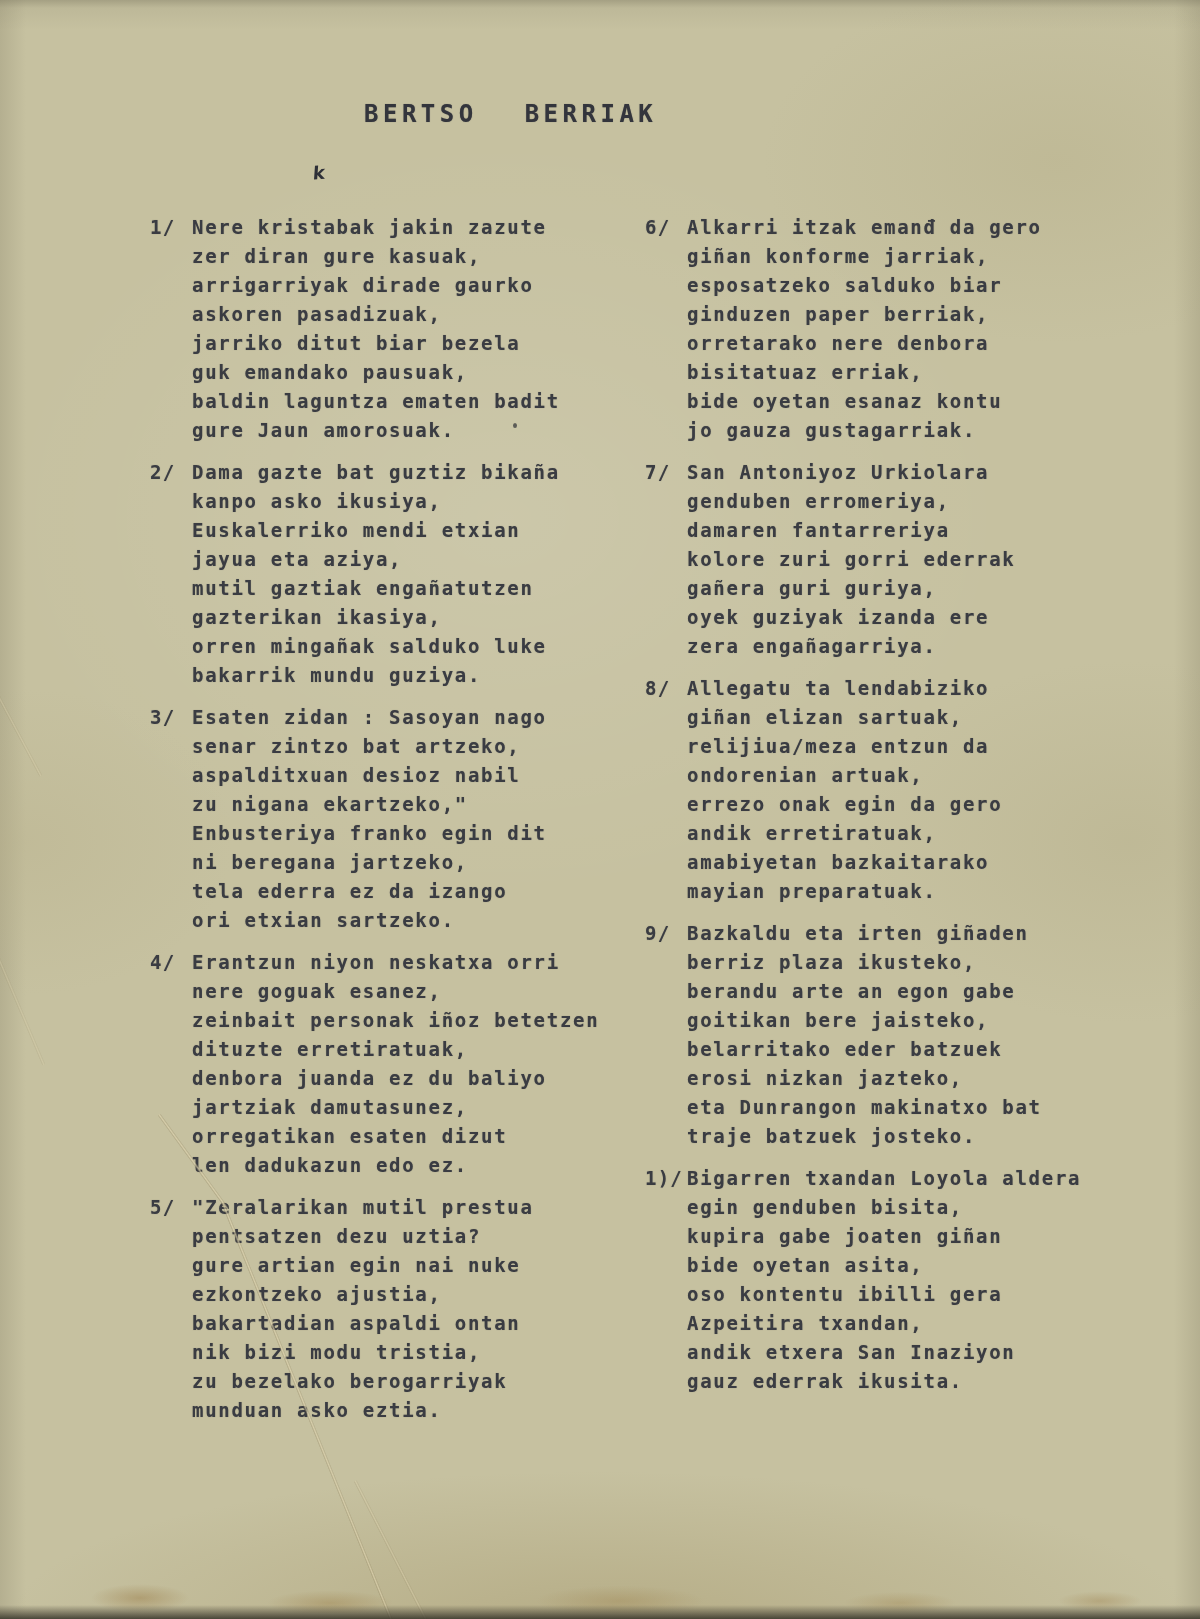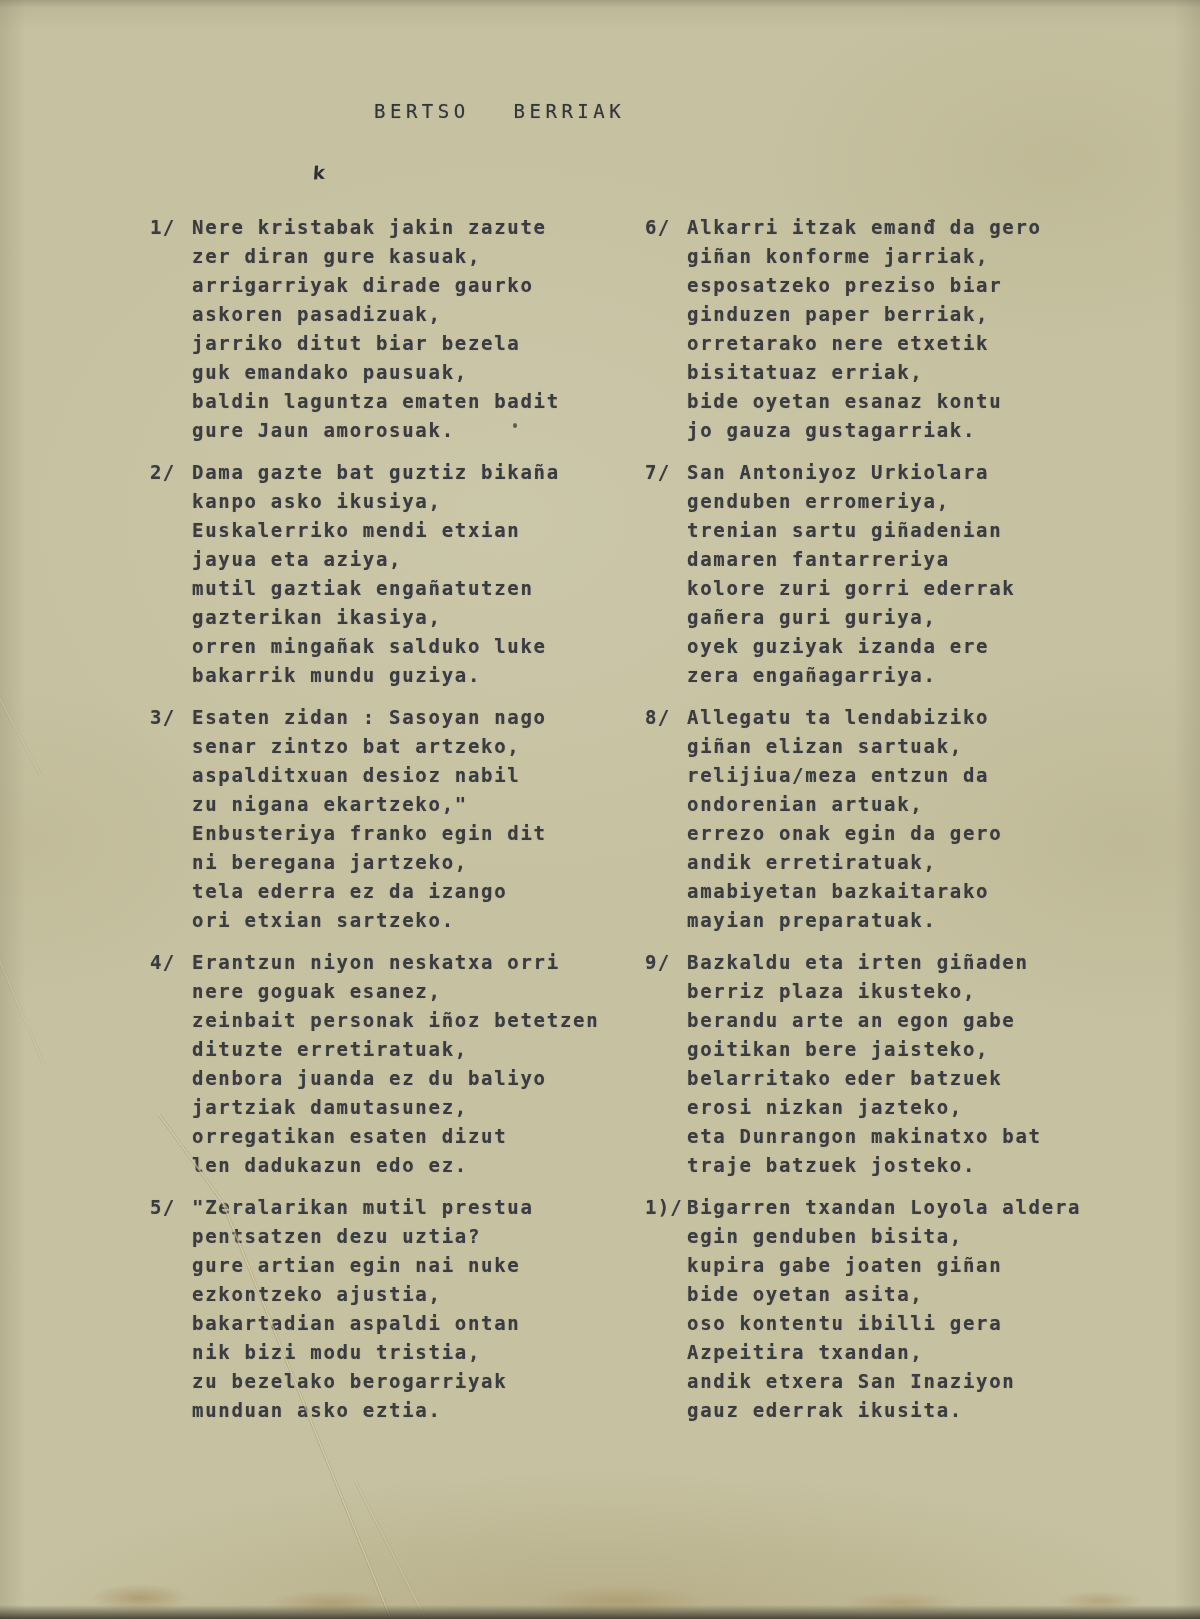--- a/index.html
+++ b/index.html
@@ -15,22 +15,22 @@
       radial-gradient(ellipse 380px 260px at 94% 52%, rgba(172,164,126,0.28), transparent 70%),
       radial-gradient(ellipse 300px 220px at 2% 52%, rgba(180,172,134,0.30), transparent 70%),
       radial-gradient(ellipse 760px 190px at 50% 100%, rgba(146,128,78,0.30), transparent 78%),
       linear-gradient(180deg, rgba(110,106,84,0.38) 0px, rgba(110,106,84,0.10) 8px, rgba(0,0,0,0) 30px),
       linear-gradient(90deg, rgba(118,112,88,0.22) 0px, rgba(0,0,0,0) 26px),
       linear-gradient(270deg, rgba(118,112,88,0.22) 0px, rgba(0,0,0,0) 26px);
     font-family:"DejaVu Sans Mono","Liberation Mono",monospace;
     color:#3a3c42;
   }
   .title{
-    position:absolute;left:374px;top:100px;
-    font-size:19px;font-weight:normal;
+    position:absolute;left:364px;top:100px;
+    font-size:24px;font-weight:bold;
     letter-spacing:4.5px;word-spacing:28px;
     color:#33353c;
     text-shadow:0 0 1px rgba(51,53,60,0.45);
     white-space:nowrap;
   }
   .k-mark{
     position:absolute;left:313px;top:162px;
     font-family:"DejaVu Sans","Liberation Sans",sans-serif;
     font-size:18px;font-weight:bold;color:#2e3037;
     transform:skewX(-8deg) rotate(-4deg);
@@ -154,35 +154,34 @@
 
   </div>
 
   <div class="col col-right">
 
     <div class="verse">
       <span class="vnum">6/</span>
       <div class="vlines">
         <div class="vline">Alkarri itzak emanđ da gero</div>
         <div class="vline">giñan konforme jarriak,</div>
-        <div class="vline">esposatzeko preziso biar</div>
+        <div class="vline">esposatzeko salduko biar</div>
         <div class="vline">ginduzen paper berriak,</div>
-        <div class="vline">orretarako nere etxetik</div>
+        <div class="vline">orretarako nere denbora</div>
         <div class="vline">bisitatuaz erriak,</div>
         <div class="vline">bide oyetan esanaz kontu</div>
         <div class="vline">jo gauza gustagarriak.</div>
       </div>
     </div>
 
     <div class="verse">
       <span class="vnum">7/</span>
       <div class="vlines">
         <div class="vline">San Antoniyoz Urkiolara</div>
         <div class="vline">genduben erromeriya,</div>
-        <div class="vline">trenian sartu giñadenian</div>
         <div class="vline">damaren fantarreriya</div>
         <div class="vline">kolore zuri gorri ederrak</div>
         <div class="vline">gañera guri guriya,</div>
         <div class="vline">oyek guziyak izanda ere</div>
         <div class="vline">zera engañagarriya.</div>
       </div>
     </div>
 
     <div class="verse">
       <span class="vnum">8/</span>

